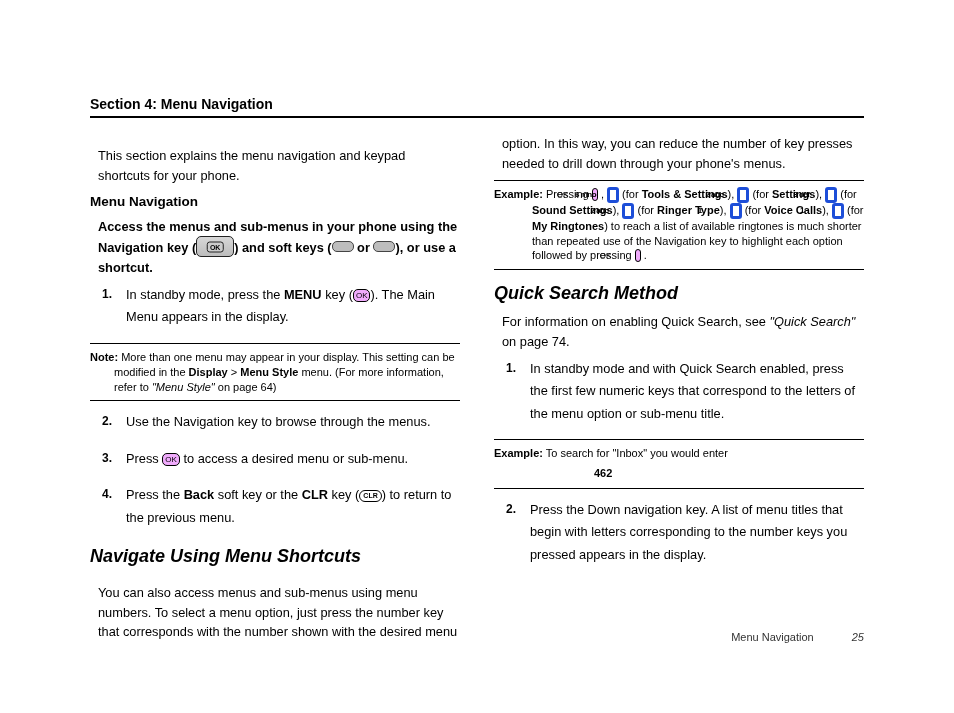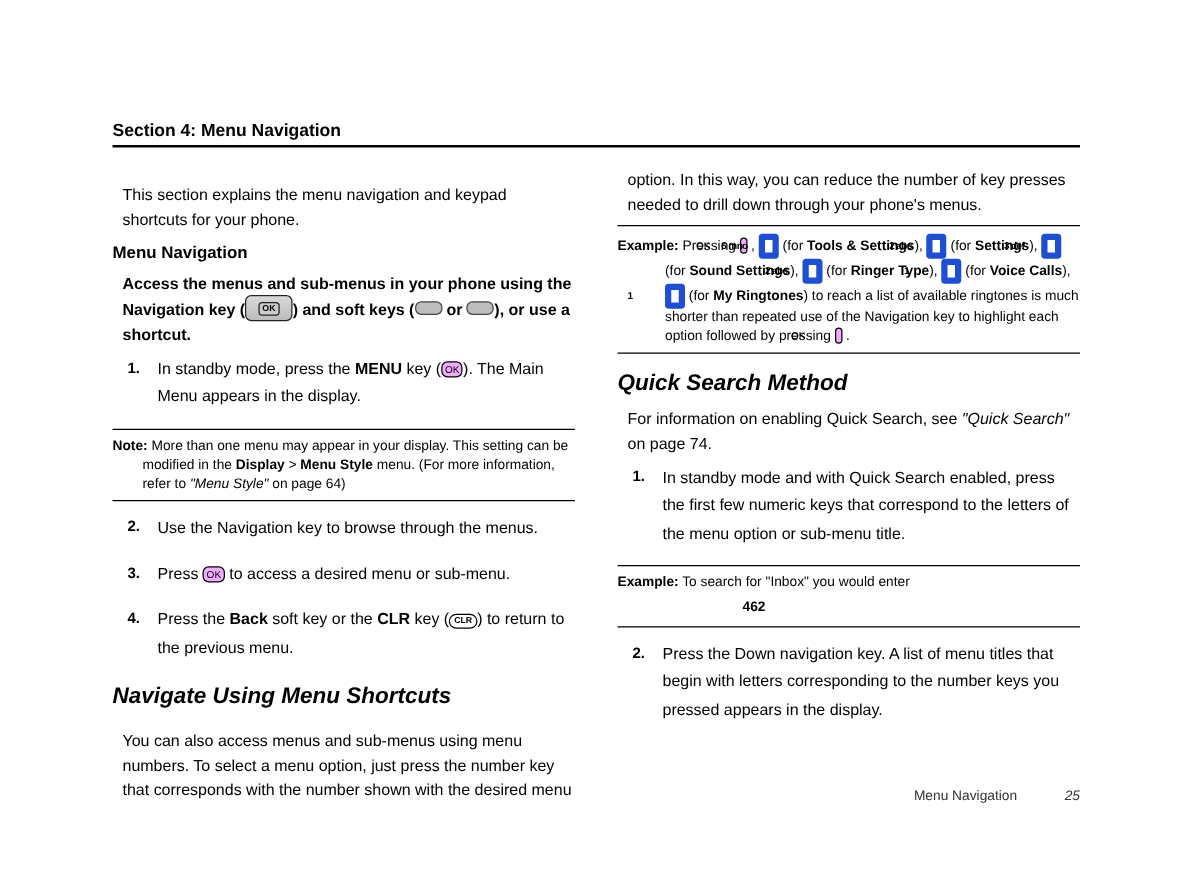--- a/index.html
+++ b/index.html
@@ -88,21 +88,21 @@
     border-radius: 5px;
     font-size: 8px;
     font-weight: normal;
     padding: 0px 2px;
     line-height: 11px;
     vertical-align: 1px;
     background: #f0abfc;
   }
   .key-num {
     display: inline-block;
-    border: 5px solid #1d4ed8;
+    border: 3px solid #1d4ed8;
     border-radius: 3px;
     font-size: 8px;
     font-weight: bold;
     padding: 0px 3px;
     line-height: 10px;
     vertical-align: 1px;
     background: #fff;
     letter-spacing: -0.5px;
   }
   .key-clr {

